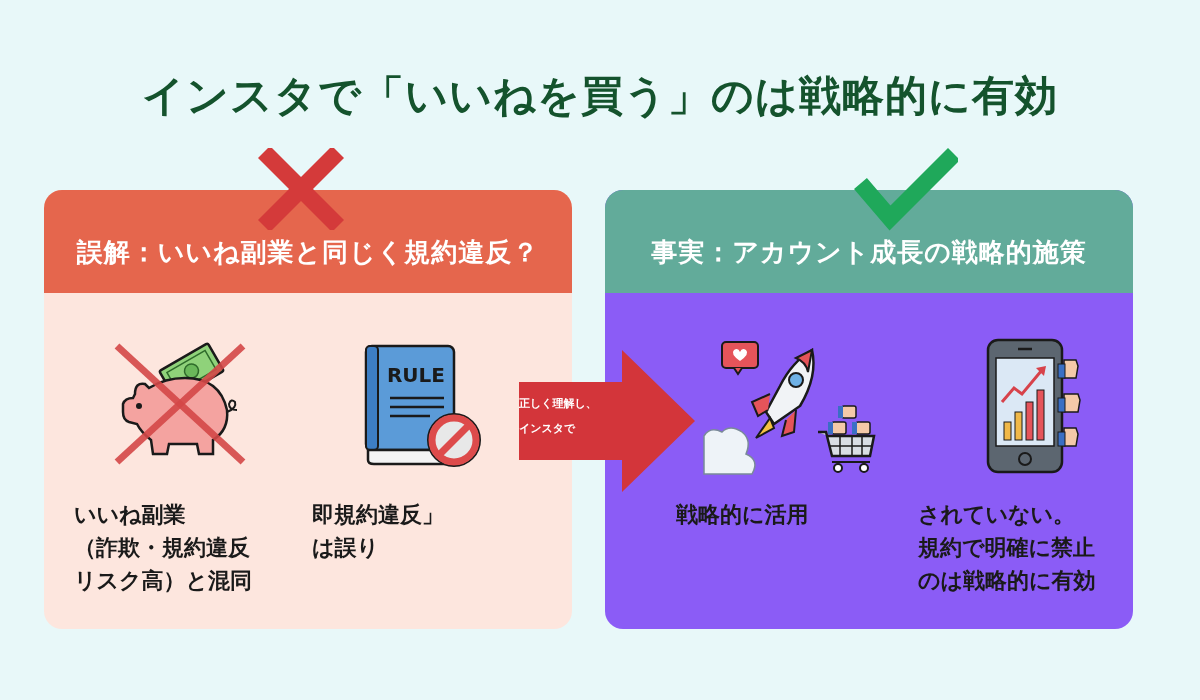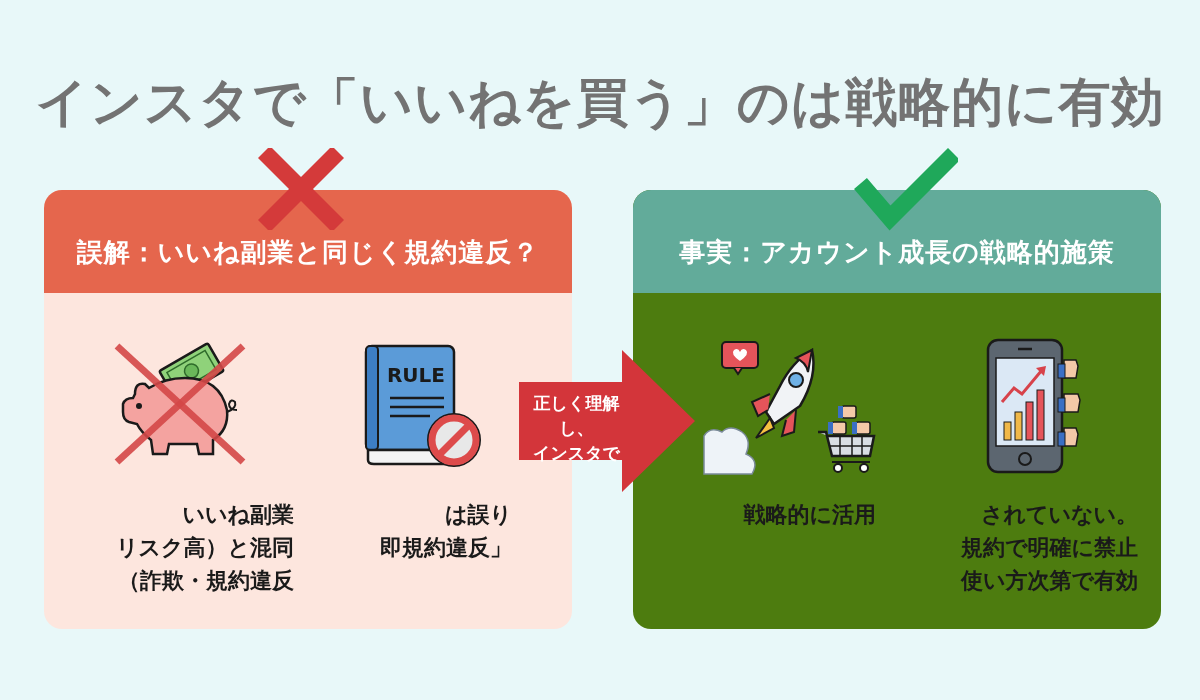--- a/index.html
+++ b/index.html
@@ -4,47 +4,47 @@
 <style>
   * { box-sizing: border-box; margin: 0; padding: 0; }
   html, body { width: 1200px; height: 700px; overflow: hidden; }
   body {
     background: #e8f8f9;
     font-family: "DejaVu Sans", "Liberation Sans", sans-serif;
     position: relative;
   }
   .title {
     position: absolute; left: 0; top: 68px; width: 1200px;
-    text-align: center; font-size: 52px; font-weight: bold;
-    color: #737373; letter-spacing: 1px; font-family: Liberation Serif, serif;
+    text-align: center; font-size: 42px; font-weight: bold;
+    color: #14532d; letter-spacing: 1px; font-family: Liberation Serif, serif;
   }
   .panel {
     position: absolute; top: 190px; height: 439px;
     border-radius: 18px; overflow: hidden;
   }
   .panel.left { left: 44px; width: 528px; background: #fde6de; }
-  .panel.right { left: 633px; width: 528px; background: #4d7c0f; }
+  .panel.right { left: 605px; width: 528px; background: #8b5cf6; }
   .panel-header {
     height: 103px; display: flex; align-items: center; justify-content: center;
     color: #fff; font-size: 26px; font-weight: bold; letter-spacing: 1px;
     padding-top: 22px;
   }
   .left .panel-header { background: #e5664d; }
   .right .panel-header { background: #62ab9a; }
   .mark { position: absolute; z-index: 5; }
   .item {
-    position: absolute; text-align: right;
+    position: absolute; text-align: left;
     font-size: 22px; font-weight: bold; color: #1a1a1a; line-height: 33px;
   }
   .item .line { display: block; white-space: nowrap; }
   .icon { position: absolute; }
   .arrow { position: absolute; left: 519px; top: 348px; z-index: 6; }
   .arrow-text {
     position: absolute; left: 519px; top: 391px; width: 115px;
-    text-align: center; color: #fff; font-size: 17px; font-weight: bold;
+    color: #fff; font-size: 11px; font-weight: bold;
     line-height: 25px; z-index: 7;
   }
 </style>
 </head>
 <body>
 
 <div class="title">インスタで「いいねを買う」のは戦略的に有効</div>
 
 <div class="panel left">
   <div class="panel-header">誤解：いいね副業と同じく規約違反？</div>
@@ -76,26 +76,26 @@
   <line x1="28" y1="56" x2="82" y2="56" stroke="#1a1a1a" stroke-width="2.5"></line>
   <line x1="28" y1="65" x2="82" y2="65" stroke="#1a1a1a" stroke-width="2.5"></line>
   <line x1="28" y1="74" x2="68" y2="74" stroke="#1a1a1a" stroke-width="2.5"></line>
   <circle cx="92" cy="98" r="26" fill="#e8e8e8" stroke="#1a1a1a" stroke-width="2"></circle>
   <circle cx="92" cy="98" r="22" fill="none" stroke="#dd4b4b" stroke-width="7"></circle>
   <line x1="107" y1="83" x2="77" y2="113" stroke="#dd4b4b" stroke-width="7"></line>
 </svg>
 
 <div class="item" style="left:74px;top:498px;width:220px">
   <span class="line">いいね副業</span>
+  <span class="line">（詐欺・規約違反</span>
   <span class="line">リスク高）と混同</span>
-  <span class="line">（詐欺・規約違反</span>
 </div>
 <div class="item" style="left:312px;top:498px;width:200px">
+  <span class="line">即規約違反」</span>
   <span class="line">は誤り</span>
-  <span class="line">即規約違反」</span>
 </div>
 
 <div class="panel right">
   <div class="panel-header">事実：アカウント成長の戦略的施策</div>
 </div>
 
 <svg class="mark" style="left:852px;top:148px" width="106" height="86" viewBox="0 0 106 86">
   <polyline points="14,42 38,70 96,12" fill="none" stroke="#1fa85a" stroke-width="17" stroke-linecap="square" stroke-linejoin="miter"></polyline>
 </svg>
 
@@ -152,21 +152,21 @@
     <rect x="74" y="96" width="7" height="14"></rect>
   </g>
 </svg>
 
 <div class="item" style="left:676px;top:498px;width:200px">
   <span class="line">戦略的に活用</span>
 </div>
 <div class="item" style="left:918px;top:498px;width:220px">
   <span class="line">されていない。</span>
   <span class="line">規約で明確に禁止</span>
-  <span class="line">使い方次第で有効</span>
+  <span class="line">のは戦略的に有効</span>
 </div>
 
 <svg class="arrow" width="180" height="146" viewBox="0 0 180 146">
   <polygon points="0,34 103,34 103,2 176,73 103,144 103,112 0,112" fill="#d3353a"></polygon>
 </svg>
 <div class="arrow-text">
   <span class="line" style="display:block">正しく理解し、</span>
   <span class="line" style="display:block">インスタで</span>
 </div>
 

